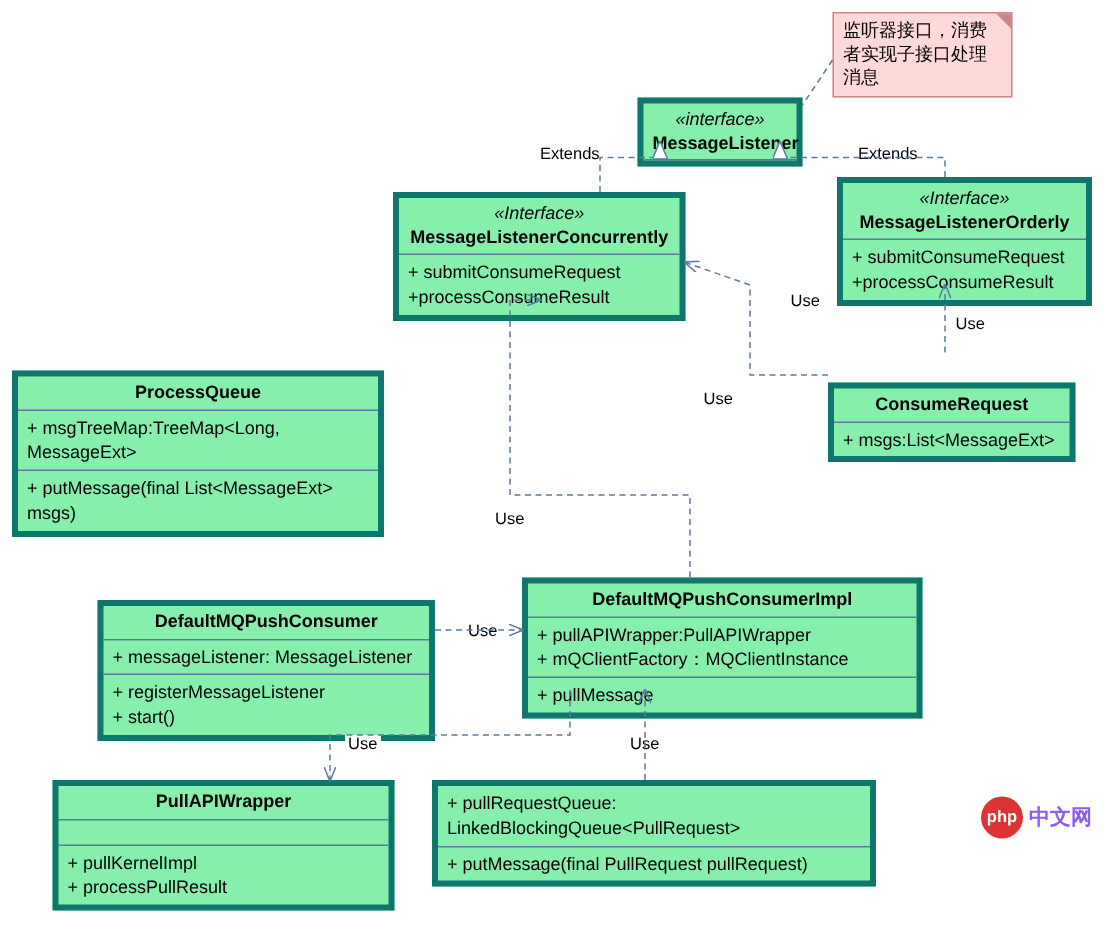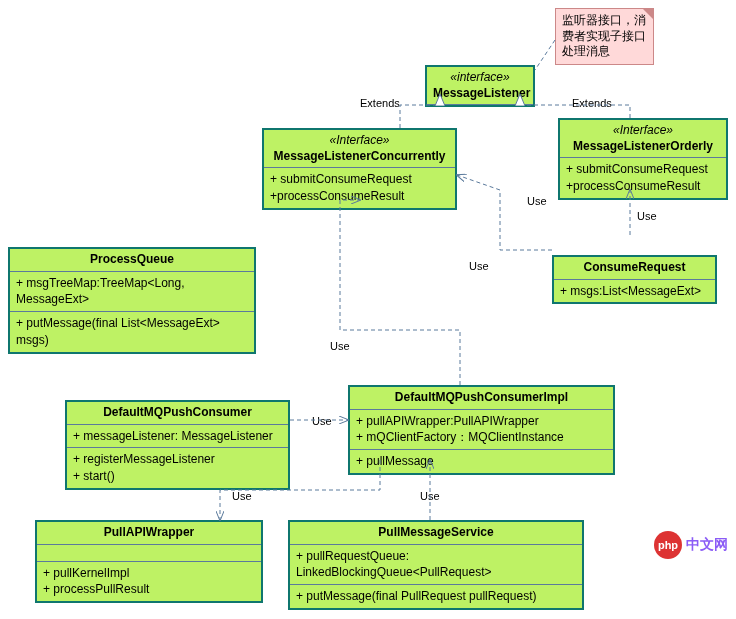--- a/index.html
+++ b/index.html
@@ -7,22 +7,22 @@
     padding: 0;
     font-family: Arial, sans-serif;
     font-size: 12px;
     background: #fff;
     width: 736px;
     height: 619px;
     position: relative;
   }
   .box {
     position: absolute;
-    border: 2px solid #0f766e;
-    background: #bef264;
+    border: 4px solid #0f766e;
+    background: #86efac;
     box-sizing: border-box;
   }
   .box .title {
     text-align: center;
     font-weight: bold;
     border-bottom: 1px solid #5b7a9c;
     padding: 3px 6px;
     line-height: 1.3;
   }
   .box .stereo {
@@ -83,21 +83,21 @@
     font-weight: bold;
     display: flex;
     align-items: center;
     justify-content: center;
   }
   .logo .text { font-size: 14px; font-weight: bold; color: #8b5cf6; }
 </style>
 </head>
 <body>
 
-<div class="note" style="left:555px; top:8px; width:99px;">
+<div class="note" style="left:555px; top:8px; width:120px;">
   <span>监听器接口，消费者实现子接口处理消息</span>
 </div>
 
 <div class="box" style="left:425px; top:65px; width:110px;">
   <div class="title">
     <span class="stereo">«interface»</span>
     <span>MessageListener</span>
   </div>
 </div>
 
@@ -165,21 +165,20 @@
 <div class="box" style="left:35px; top:520px; width:228px;">
   <div class="title"><span>PullAPIWrapper</span></div>
   <div class="section" style="height:10px;"></div>
   <div class="section">
     <div>+ pullKernelImpl</div>
     <div>+ processPullResult</div>
   </div>
 </div>
 
 <div class="box" style="left:288px; top:520px; width:296px;">
-  <div class="title"><span>PullMessageService</span></div>
   <div class="section">
       <div>+ pullRequestQueue: LinkedBlockingQueue&lt;PullRequest&gt;</div>
     </div>
   <div class="section">
       <div>+ putMessage(final PullRequest pullRequest)</div>
     </div>
 </div>
 
 <div class="edge-label" style="left:358px; top:97px;">Extends</div>
 <div class="edge-label" style="left:570px; top:97px;">Extends</div>

